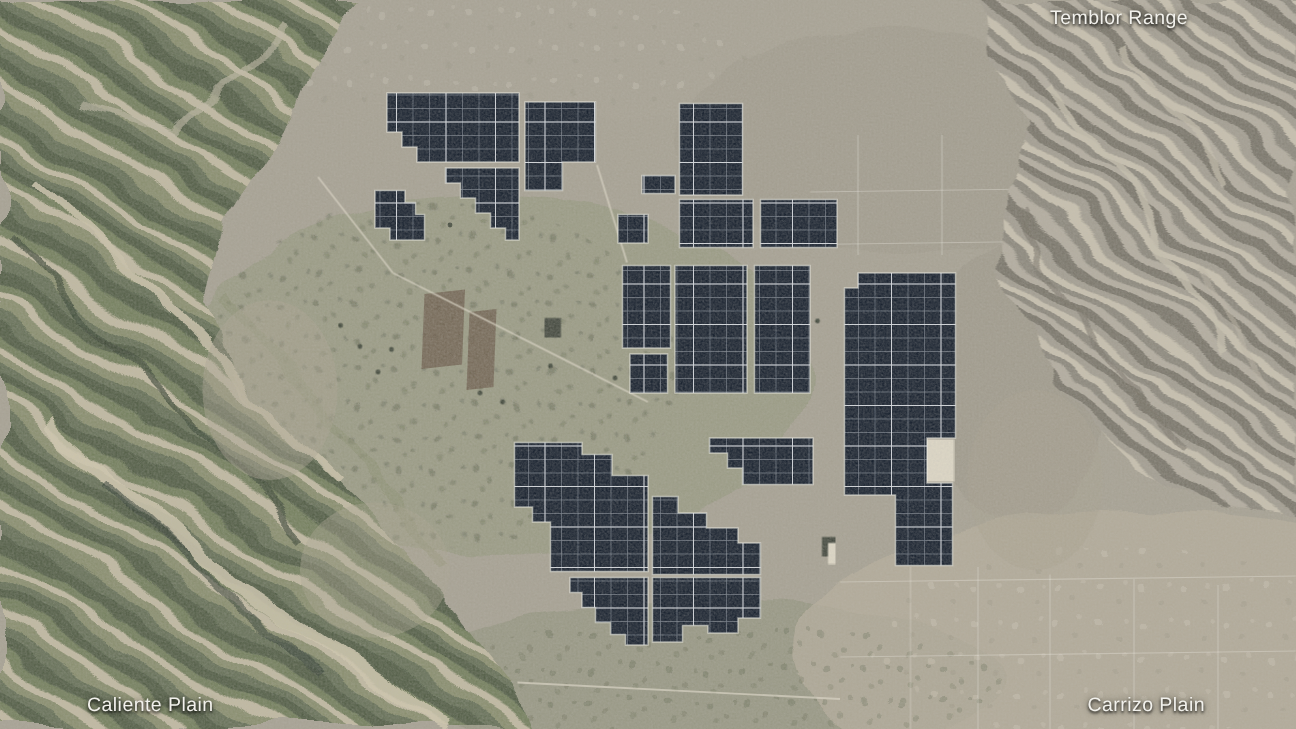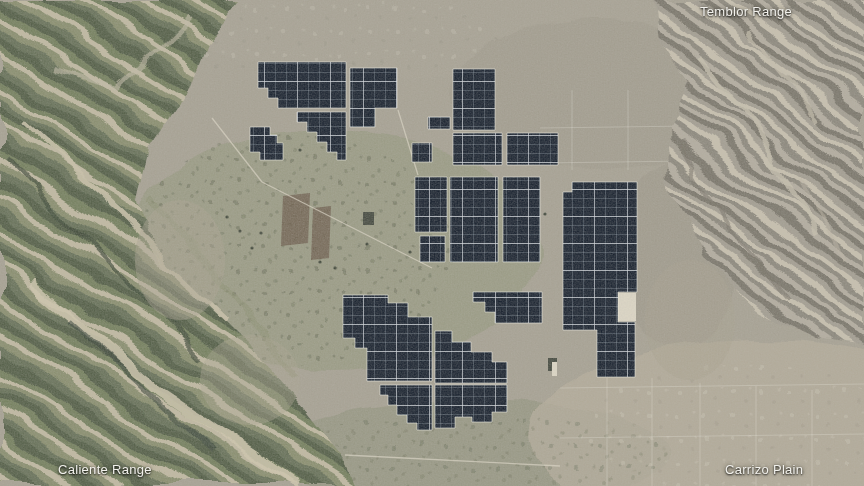--- a/index.html
+++ b/index.html
@@ -248,15 +248,15 @@
           <polygon points="435,385 507,385 507,412 492,412 492,422 472,422 472,417 455,417 455,428 435,428" fill="#1b2431" stroke="rgba(248,247,240,0.55)" stroke-width="1"></polygon>
           <polygon points="435,385 507,385 507,412 492,412 492,422 472,422 472,417 455,417 455,428 435,428" fill="url(#pgrid)"></polygon>
           <polygon points="435,385 507,385 507,412 492,412 492,422 472,422 472,417 455,417 455,428 435,428" fill="url(#pgrid2)"></polygon>
         </g>
       </g>
 
     <rect x="0" y="0" width="864" height="486" filter="url(#grain)" opacity="0.55"></rect>
   </svg>
 
   <div class="map-label" id="label-temblor">Temblor Range</div>
-  <div class="map-label" id="label-caliente">Caliente Range</div>
+  <div class="map-label" id="label-caliente">Caliente Plain</div>
   <div class="map-label" id="label-carrizo">Carrizo Plain</div>
 </div>
 
 </body></html>

